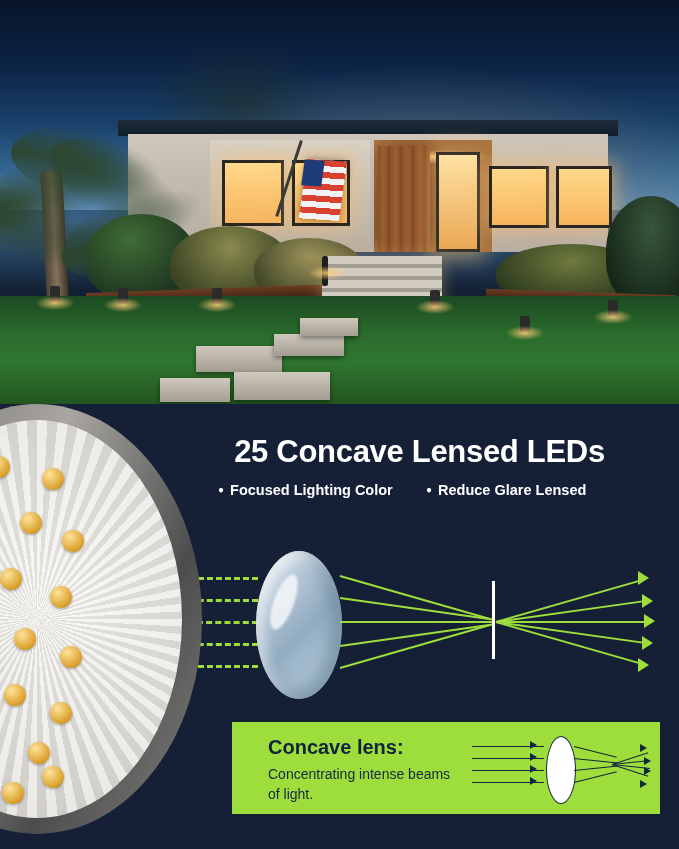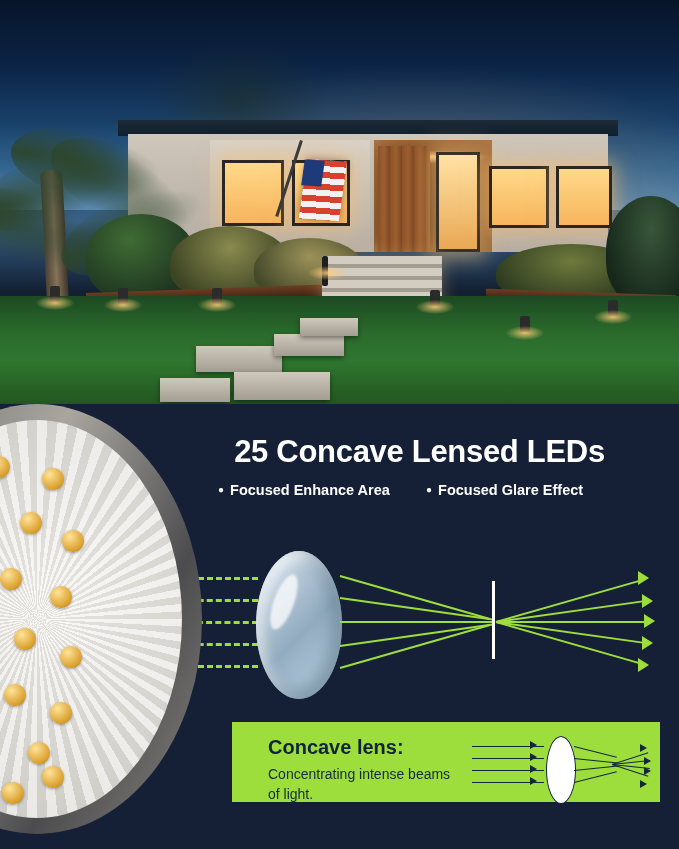--- a/index.html
+++ b/index.html
@@ -268,21 +268,21 @@
   .ray { position: absolute; height: 0; border-top: 2px solid #9ede3c; transform-origin: left center; }
   .arrow-head {
     position: absolute; width: 0; height: 0;
     border-left: 11px solid #9ede3c;
     border-top: 7px solid transparent;
     border-bottom: 7px solid transparent;
   }
 
   
   .callout {
-    position: absolute; left: 232px; top: 722px; width: 428px; height: 80px;
+    position: absolute; left: 232px; top: 722px; width: 428px; height: 92px;
     background: #9ede3c;
   }
   .callout-title {
     position: absolute; left: 36px; top: 14px;
     font-size: 20px; font-weight: bold; color: #10233a;
   }
   .callout-sub {
     position: absolute; left: 36px; top: 42px; width: 190px;
     font-size: 14px; color: #16283d; line-height: 1.45;
   }
@@ -386,22 +386,22 @@
 
     <div class="led-dot" style="left:136px;top:322px;"></div>
 
     <div class="led-dot" style="left:110px;top:362px;"></div>
     <div class="led-dot" style="left:150px;top:346px;"></div>
   </div>
 
   <div class="headline">25 Concave Lensed LEDs</div>
 
   <div class="bullets">
-    <span>Focused Enhance Area</span>
-    <span>Focused Glare Effect</span>
+    <span>Focused Lighting Color</span>
+    <span>Reduce Glare Lensed</span>
   </div>
 
   <div class="diagram">
 
     <div class="dash-line" style="left:-60px; top:32px; width:168px;"></div>
     <div class="dash-line" style="left:-88px; top:54px; width:196px;"></div>
     <div class="dash-line" style="left:-100px; top:76px; width:208px;"></div>
     <div class="dash-line" style="left:-88px; top:98px; width:196px;"></div>
     <div class="dash-line" style="left:-60px; top:120px; width:168px;"></div>
 

